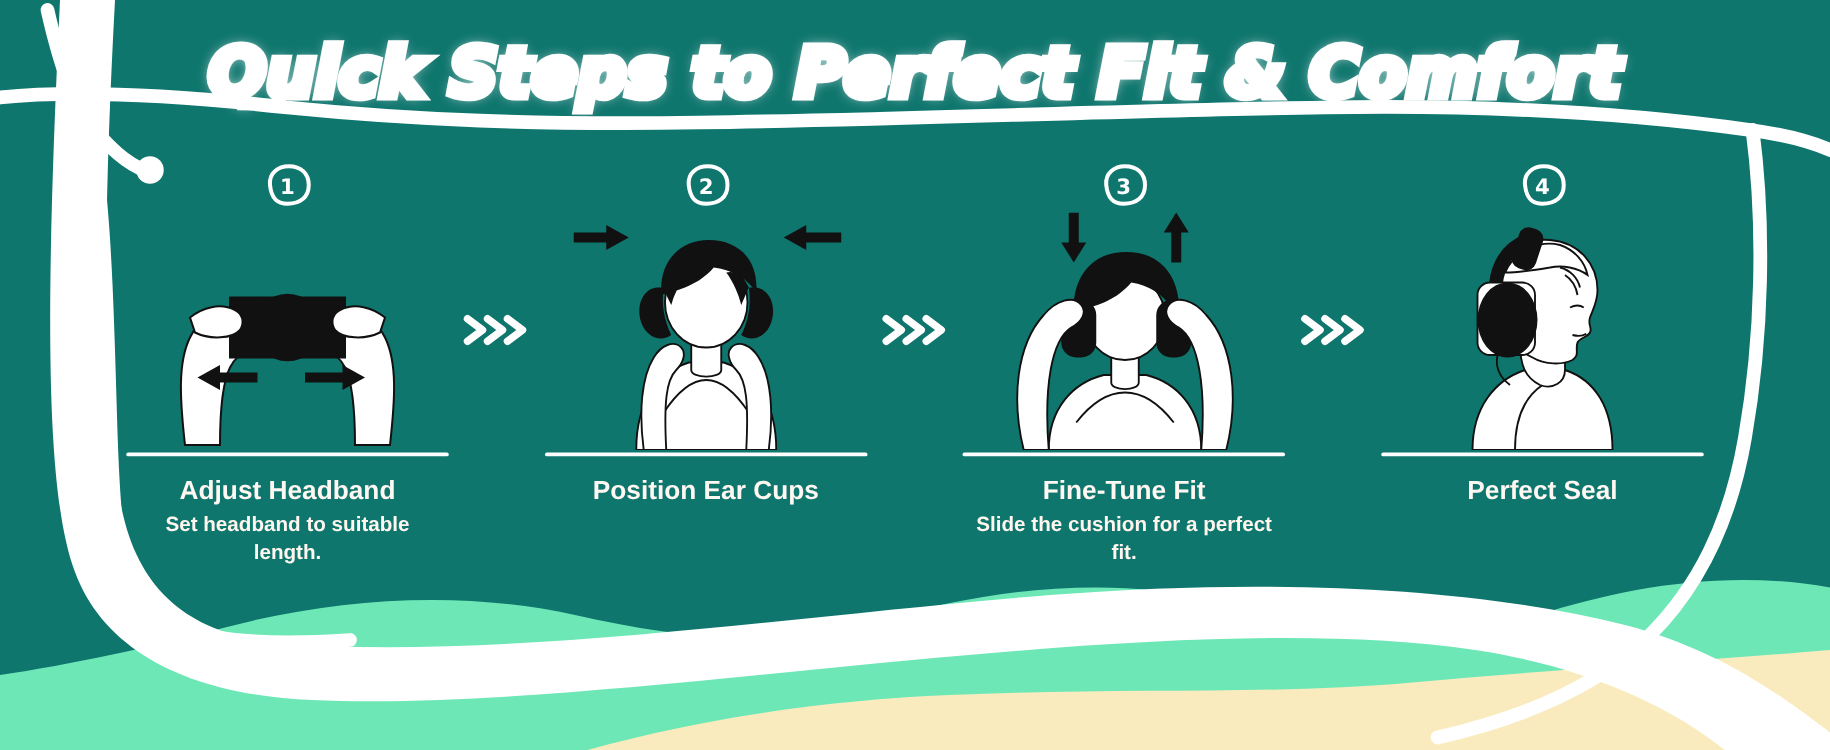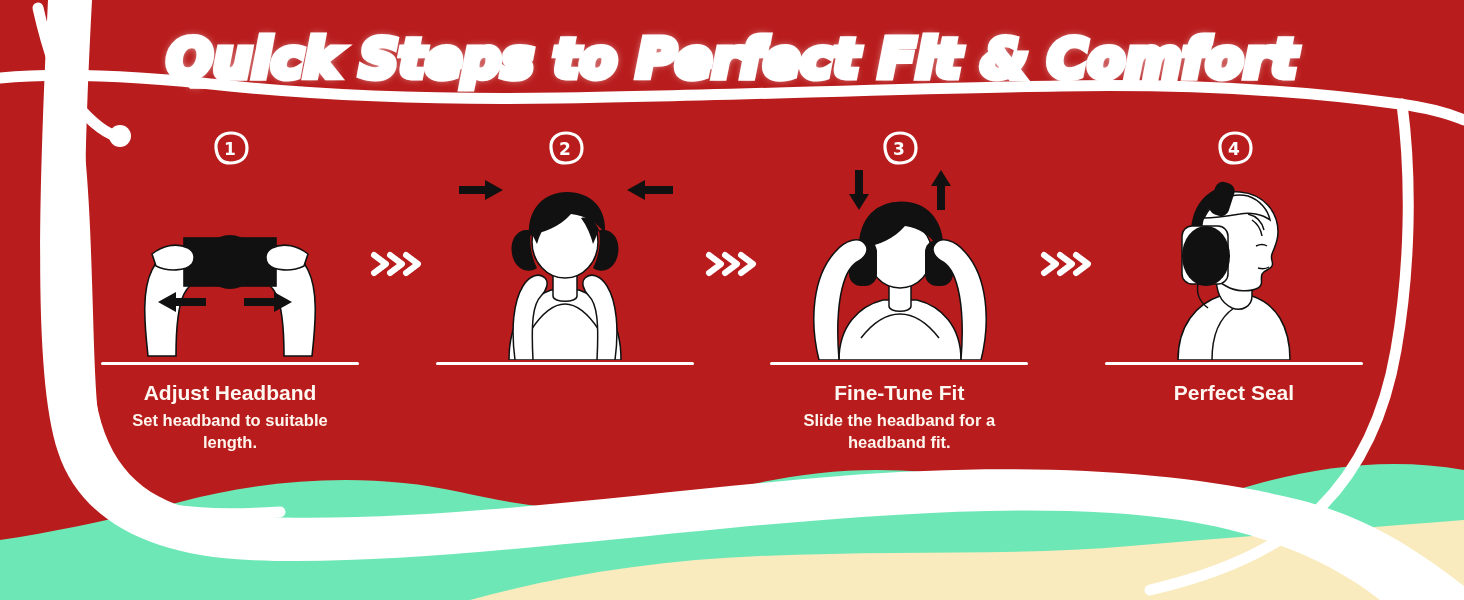--- a/index.html
+++ b/index.html
@@ -8,21 +8,21 @@
     background: #ffffff;
   }
   body {
     font-family: "Liberation Sans", sans-serif;
   }
   #banner {
     position: relative;
     width: 1464px;
     height: 600px;
     overflow: hidden;
-    background: #b91c1c;
+    background: #0f766e;
   }
   .bg-layer {
     position: absolute;
     inset: 0;
     width: 1464px;
     height: 600px;
     pointer-events: none;
   }
   
   #title-wrap {
@@ -256,20 +256,21 @@
             <rect x="28" y="16" width="30" height="8" fill="#111111"></rect>
             <polygon points="72,20 54,10 54,30" fill="#111111"></polygon>
           </g>
           <g>
             <rect x="212" y="16" width="30" height="8" fill="#111111"></rect>
             <polygon points="196,20 214,10 214,30" fill="#111111"></polygon>
           </g>
         </svg>
       </div>
       <div class="rule"></div>
+      <div class="step-title">Position Ear Cups</div>
     </div>
 
     <div class="chev">
       <svg viewBox="0 0 54 28" width="54" height="28">
         <path d="M4 5 L16 14 L4 23" fill="none" stroke="#FFFFFF" stroke-width="6" stroke-linecap="round" stroke-linejoin="round"></path>
         <path d="M20 5 L32 14 L20 23" fill="none" stroke="#FFFFFF" stroke-width="6" stroke-linecap="round" stroke-linejoin="round"></path>
         <path d="M36 5 L48 14 L36 23" fill="none" stroke="#FFFFFF" stroke-width="6" stroke-linecap="round" stroke-linejoin="round"></path>
       </svg>
     </div>
 
@@ -308,21 +309,21 @@
           <rect x="160" y="70" width="28" height="46" rx="12" fill="#111111"></rect>
 
           <path d="M54 190 C44 150 48 106 70 82 C80 70 94 66 100 74 C105 80 100 88 92 92
                    C76 102 70 140 74 190 Z" fill="#FFFFFF" stroke="#111111" stroke-width="1.5"></path>
           <path d="M216 190 C226 150 222 106 200 82 C190 70 176 66 170 74 C165 80 170 88 178 92
                    C194 102 200 140 196 190 Z" fill="#FFFFFF" stroke="#111111" stroke-width="1.5"></path>
         </svg>
       </div>
       <div class="rule"></div>
       <div class="step-title">Fine-Tune Fit</div>
-      <div class="step-desc">Slide the headband for a headband fit.</div>
+      <div class="step-desc">Slide the cushion for a perfect fit.</div>
     </div>
 
     <div class="chev">
       <svg viewBox="0 0 54 28" width="54" height="28">
         <path d="M4 5 L16 14 L4 23" fill="none" stroke="#FFFFFF" stroke-width="6" stroke-linecap="round" stroke-linejoin="round"></path>
         <path d="M20 5 L32 14 L20 23" fill="none" stroke="#FFFFFF" stroke-width="6" stroke-linecap="round" stroke-linejoin="round"></path>
         <path d="M36 5 L48 14 L36 23" fill="none" stroke="#FFFFFF" stroke-width="6" stroke-linecap="round" stroke-linejoin="round"></path>
       </svg>
     </div>
 

